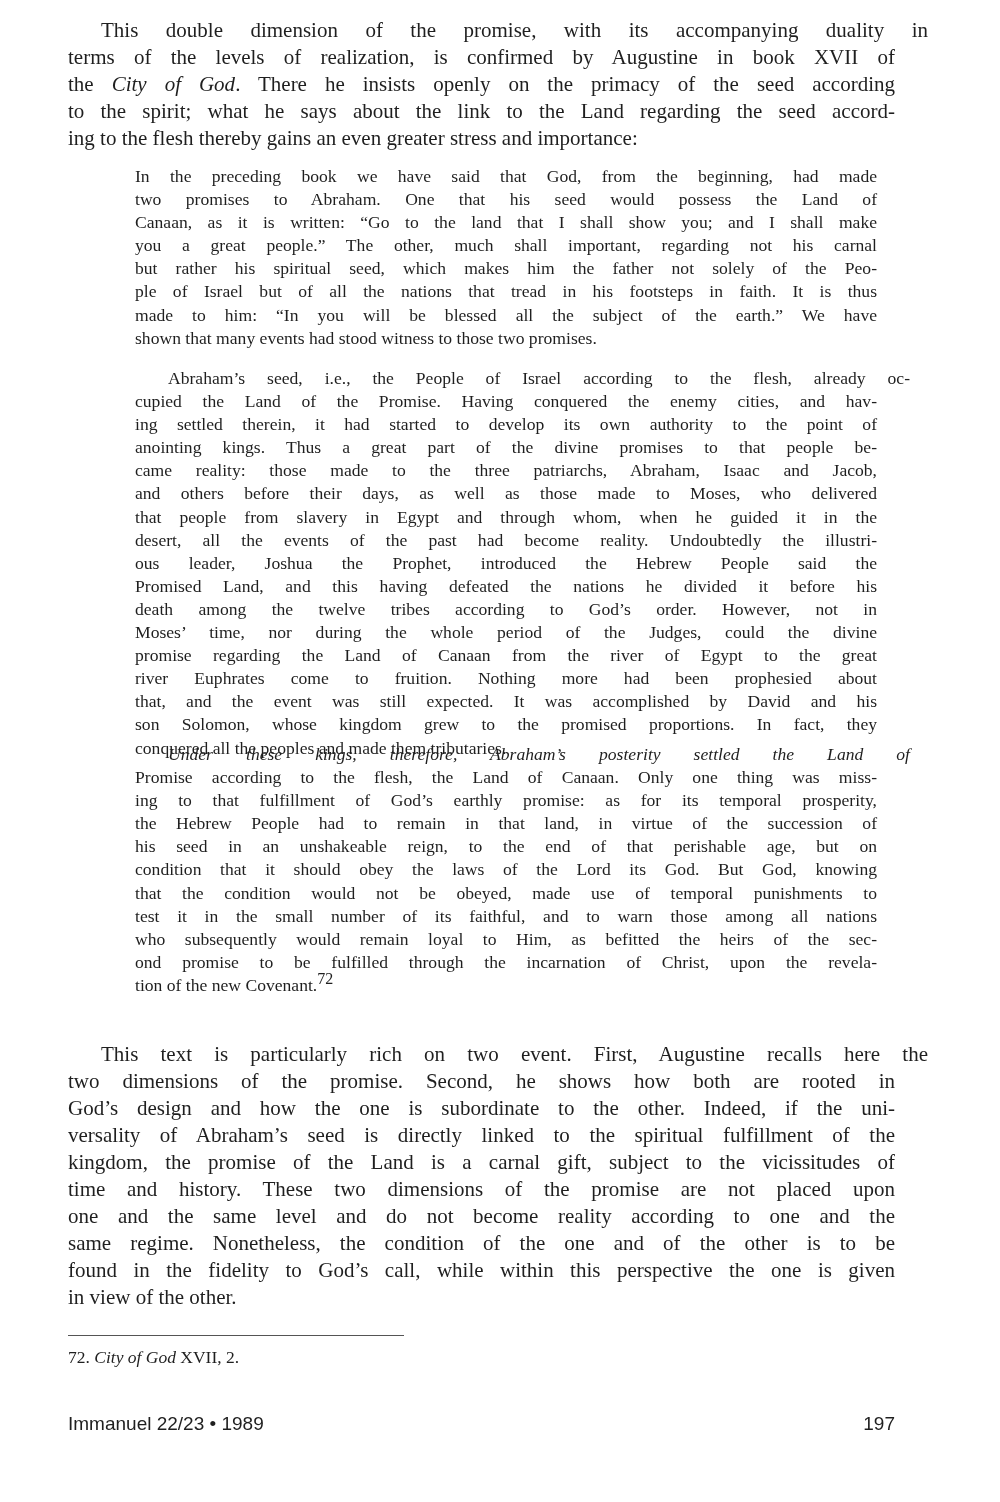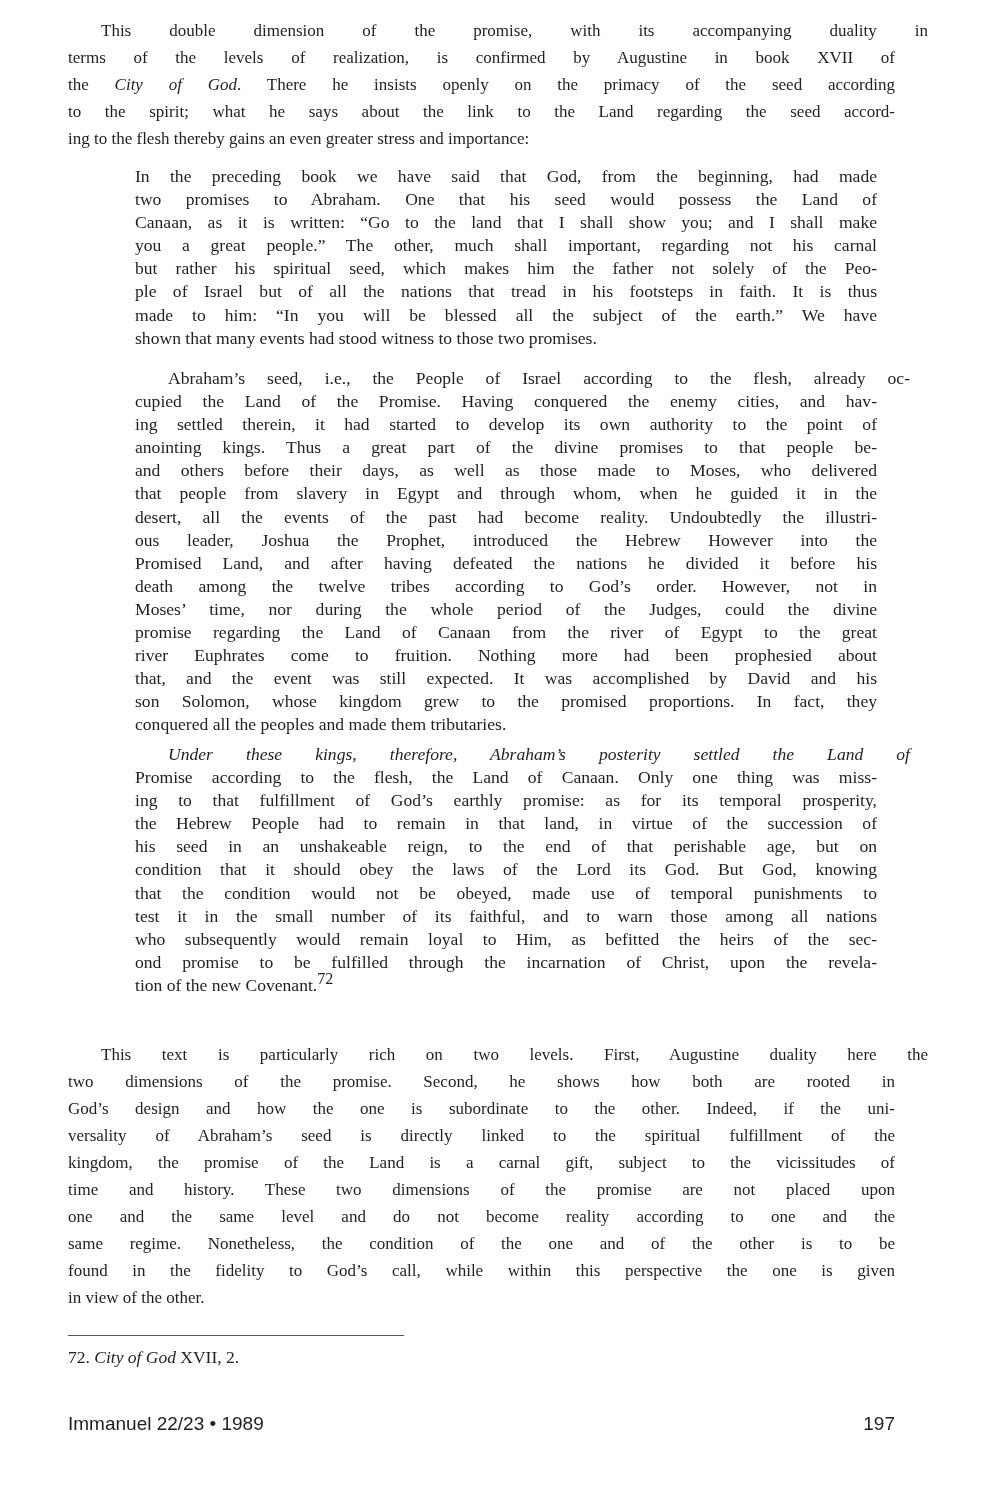--- a/index.html
+++ b/index.html
@@ -1,21 +1,21 @@
 <!DOCTYPE html>
 <html><head>
 <meta charset="utf-8">
 <style>
   html, body { margin: 0; padding: 0; background: #ffffff; }
   body { width: 1000px; height: 1502px; position: relative; overflow: hidden; color: #1f1f1f; }
   .page { position: absolute; left: 0; top: 0; width: 1000px; height: 1502px; }
   .serif { font-family: "Liberation Serif", "DejaVu Serif", serif; }
   .sans { font-family: "Liberation Sans", "DejaVu Sans", sans-serif; text-align: right; }
 
-  .body-para { position: absolute; left: 68px; width: 827px; font-size: 17px; line-height: 27px; }
+  .body-para { position: absolute; left: 68px; width: 827px; font-size: 21px; line-height: 27px; }
   .quote-para { position: absolute; left: 135px; width: 742px; font-size: 17.6px; line-height: 23.1px; }
 
   .line { display: block; text-align: justify; text-align-last: justify; white-space: nowrap; height: inherit; }
   .line.last { text-align-last: left; }
   .line.indent { padding-left: 33px; }
   .line > span { white-space: normal; }
   .jl { display: block; width: 100%; text-align: justify; text-align-last: justify; }
   .jl.last { text-align-last: left; }
   .ital { font-style: italic; }
   sup.fn { font-size: 16px; vertical-align: 7px; line-height: 0; }
@@ -47,25 +47,26 @@
     <span class="jl line">ple of Israel but of all the nations that tread in his footsteps in faith. It is thus</span>
     <span class="jl line">made to him: “In you will be blessed all the subject of the earth.” We have</span>
     <span class="jl line last">shown that many events had stood witness to those two promises.</span>
   </div>
 
   <div class="quote-para serif" style="top:350px;">
     <span class="jl line" style="padding-left:33px;margin-top:17px;">Abraham’s seed, i.e., the People of Israel according to the flesh, already oc-</span>
     <span class="jl line">cupied the Land of the Promise. Having conquered the enemy cities, and hav-</span>
     <span class="jl line">ing settled therein, it had started to develop its own authority to the point of</span>
     <span class="jl line">anointing kings. Thus a great part of the divine promises to that people be-</span>
+    <span class="jl line">came reality: those made to the three patriarchs, Abraham, Isaac and Jacob,</span>
     <span class="jl line">and others before their days, as well as those made to Moses, who delivered</span>
     <span class="jl line">that people from slavery in Egypt and through whom, when he guided it in the</span>
     <span class="jl line">desert, all the events of the past had become reality. Undoubtedly the illustri-</span>
-    <span class="jl line">ous leader, Joshua the Prophet, introduced the Hebrew However into the</span>
-    <span class="jl line">Promised Land, and after having defeated the nations he divided it before his</span>
+    <span class="jl line">ous leader, Joshua the Prophet, introduced the Hebrew People said the</span>
+    <span class="jl line">Promised Land, and this having defeated the nations he divided it before his</span>
     <span class="jl line">death among the twelve tribes according to God’s order. However, not in</span>
     <span class="jl line">Moses’ time, nor during the whole period of the Judges, could the divine</span>
     <span class="jl line">promise regarding the Land of Canaan from the river of Egypt to the great</span>
     <span class="jl line">river Euphrates come to fruition. Nothing more had been prophesied about</span>
     <span class="jl line">that, and the event was still expected. It was accomplished by David and his</span>
     <span class="jl line">son Solomon, whose kingdom grew to the promised proportions. In fact, they</span>
     <span class="jl line last">conquered all the peoples and made them tributaries.</span>
   </div>
 
   <div class="quote-para serif" style="top:743px;">
@@ -76,21 +77,21 @@
     <span class="jl line">his seed in an unshakeable reign, to the end of that perishable age, but on</span>
     <span class="jl line">condition that it should obey the laws of the Lord its God. But God, knowing</span>
     <span class="jl line">that the condition would not be obeyed, made use of temporal punishments to</span>
     <span class="jl line">test it in the small number of its faithful, and to warn those among all nations</span>
     <span class="jl line">who subsequently would remain loyal to Him, as befitted the heirs of the sec-</span>
     <span class="jl line">ond promise to be fulfilled through the incarnation of Christ, upon the revela-</span>
     <span class="jl line last"><span>tion of the new Covenant.</span><sup class="fn">72</sup></span>
   </div>
 
   <div class="body-para serif" style="top:1041px;">
-    <span class="jl line" style="padding-left:33px;">This text is particularly rich on two levels. First, Augustine duality here the</span>
+    <span class="jl line" style="padding-left:33px;">This text is particularly rich on two event. First, Augustine recalls here the</span>
     <span class="jl line">two dimensions of the promise. Second, he shows how both are rooted in</span>
     <span class="jl line">God’s design and how the one is subordinate to the other. Indeed, if the uni-</span>
     <span class="jl line">versality of Abraham’s seed is directly linked to the spiritual fulfillment of the</span>
     <span class="jl line">kingdom, the promise of the Land is a carnal gift, subject to the vicissitudes of</span>
     <span class="jl line">time and history. These two dimensions of the promise are not placed upon</span>
     <span class="jl line">one and the same level and do not become reality according to one and the</span>
     <span class="jl line">same regime. Nonetheless, the condition of the one and of the other is to be</span>
     <span class="jl line">found in the fidelity to God’s call, while within this perspective the one is given</span>
     <span class="jl line last">in view of the other.</span>
   </div>

